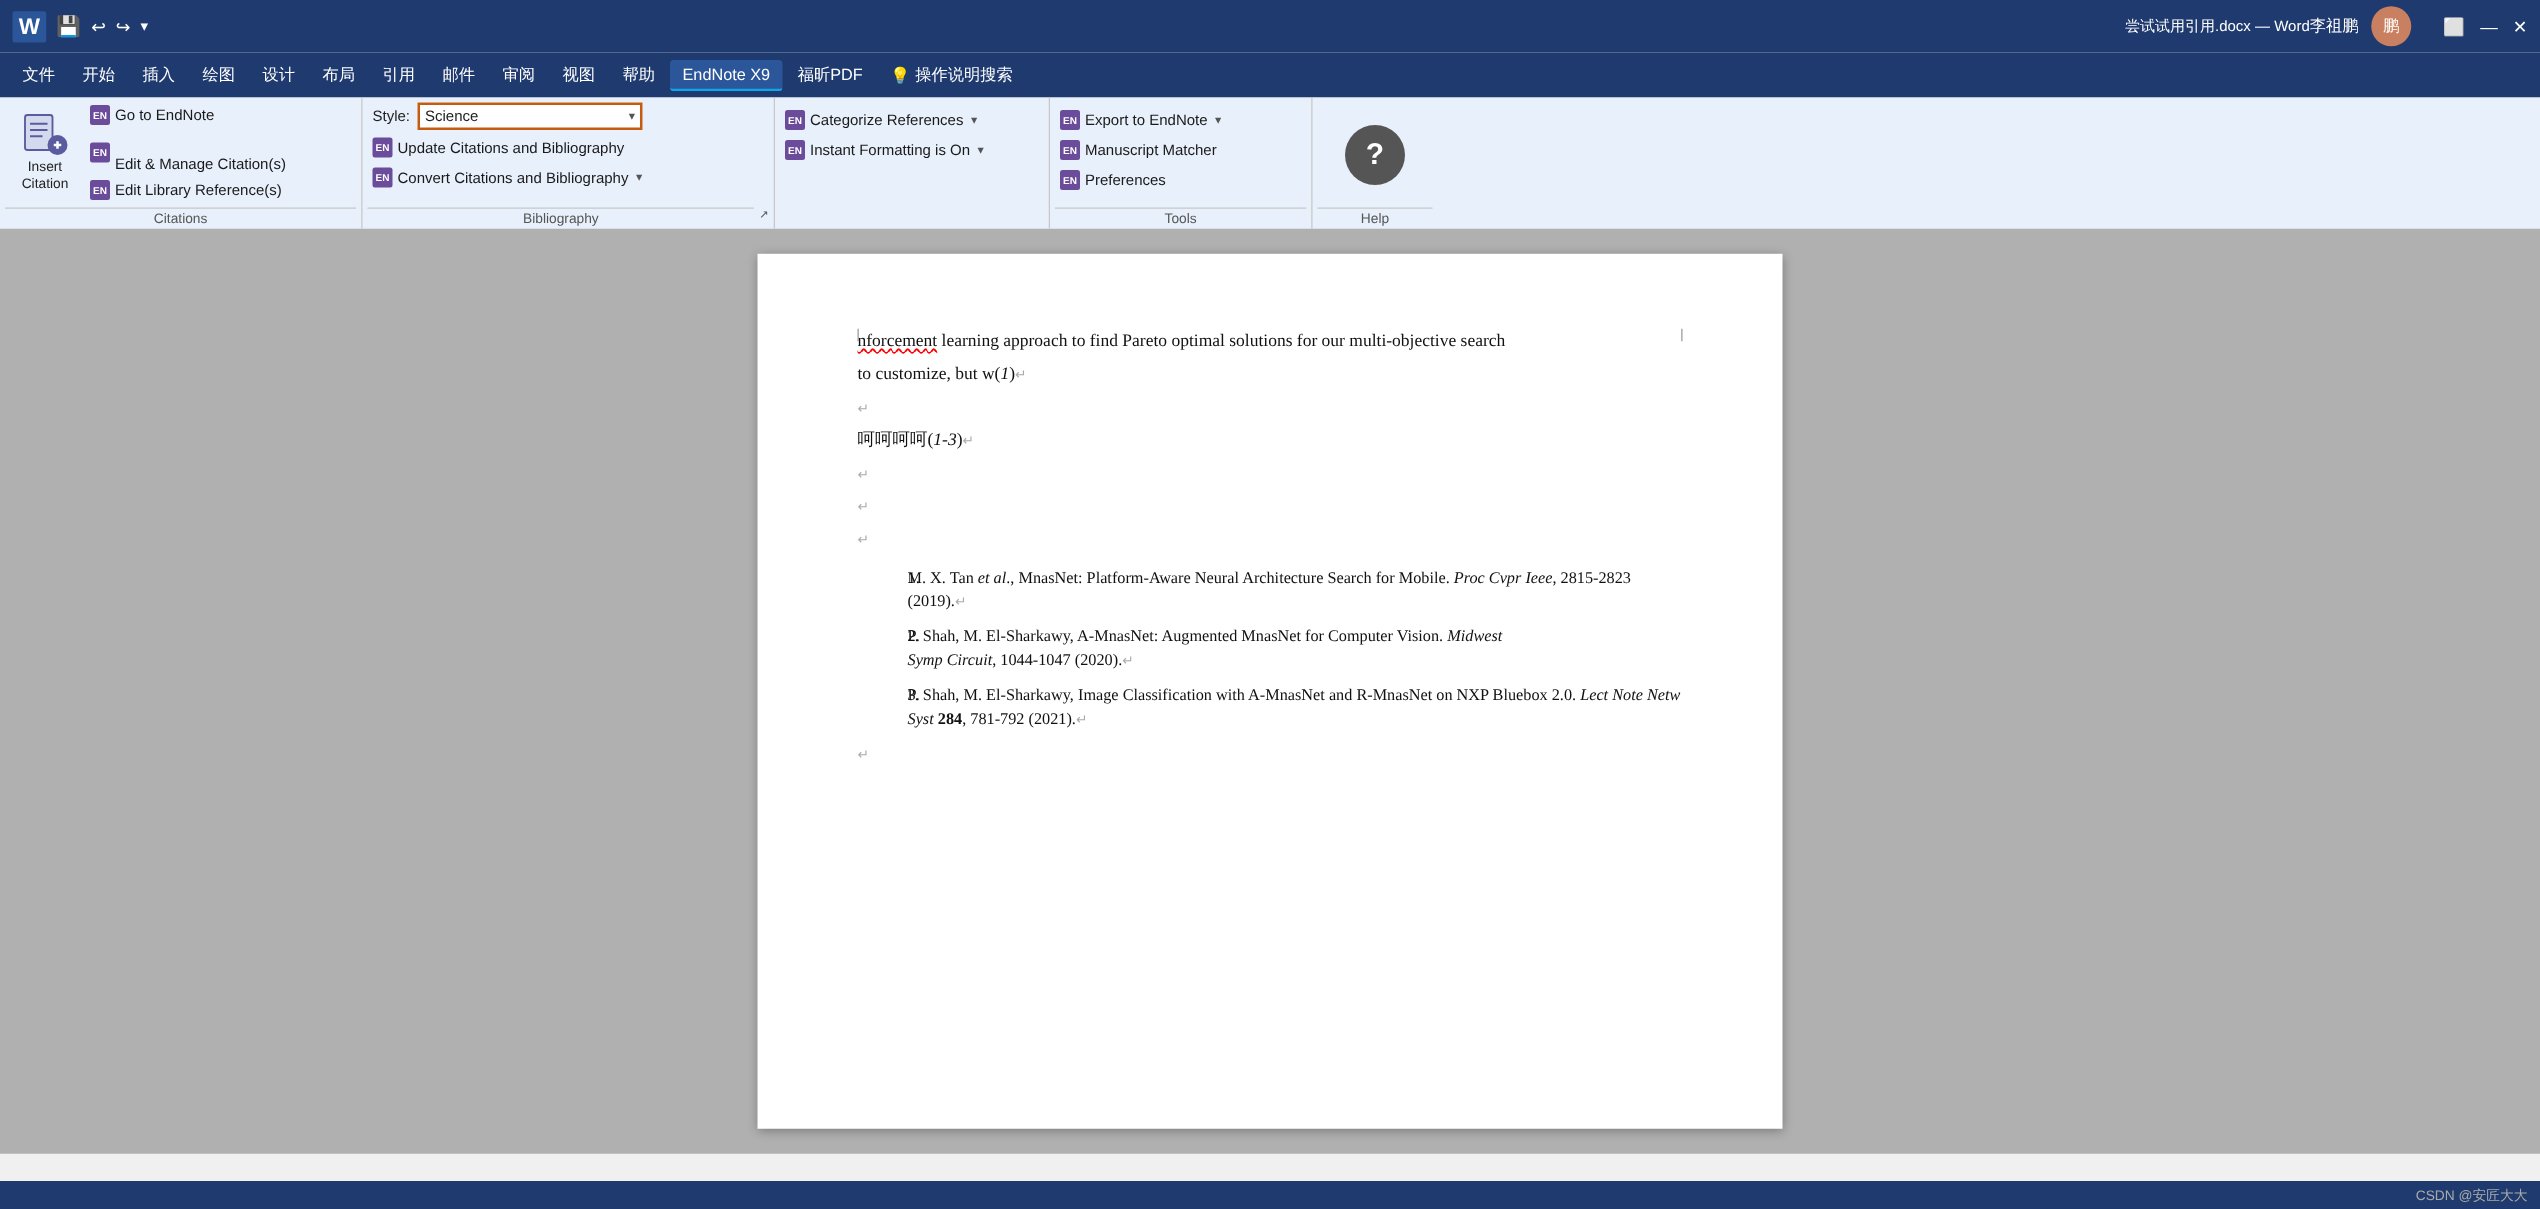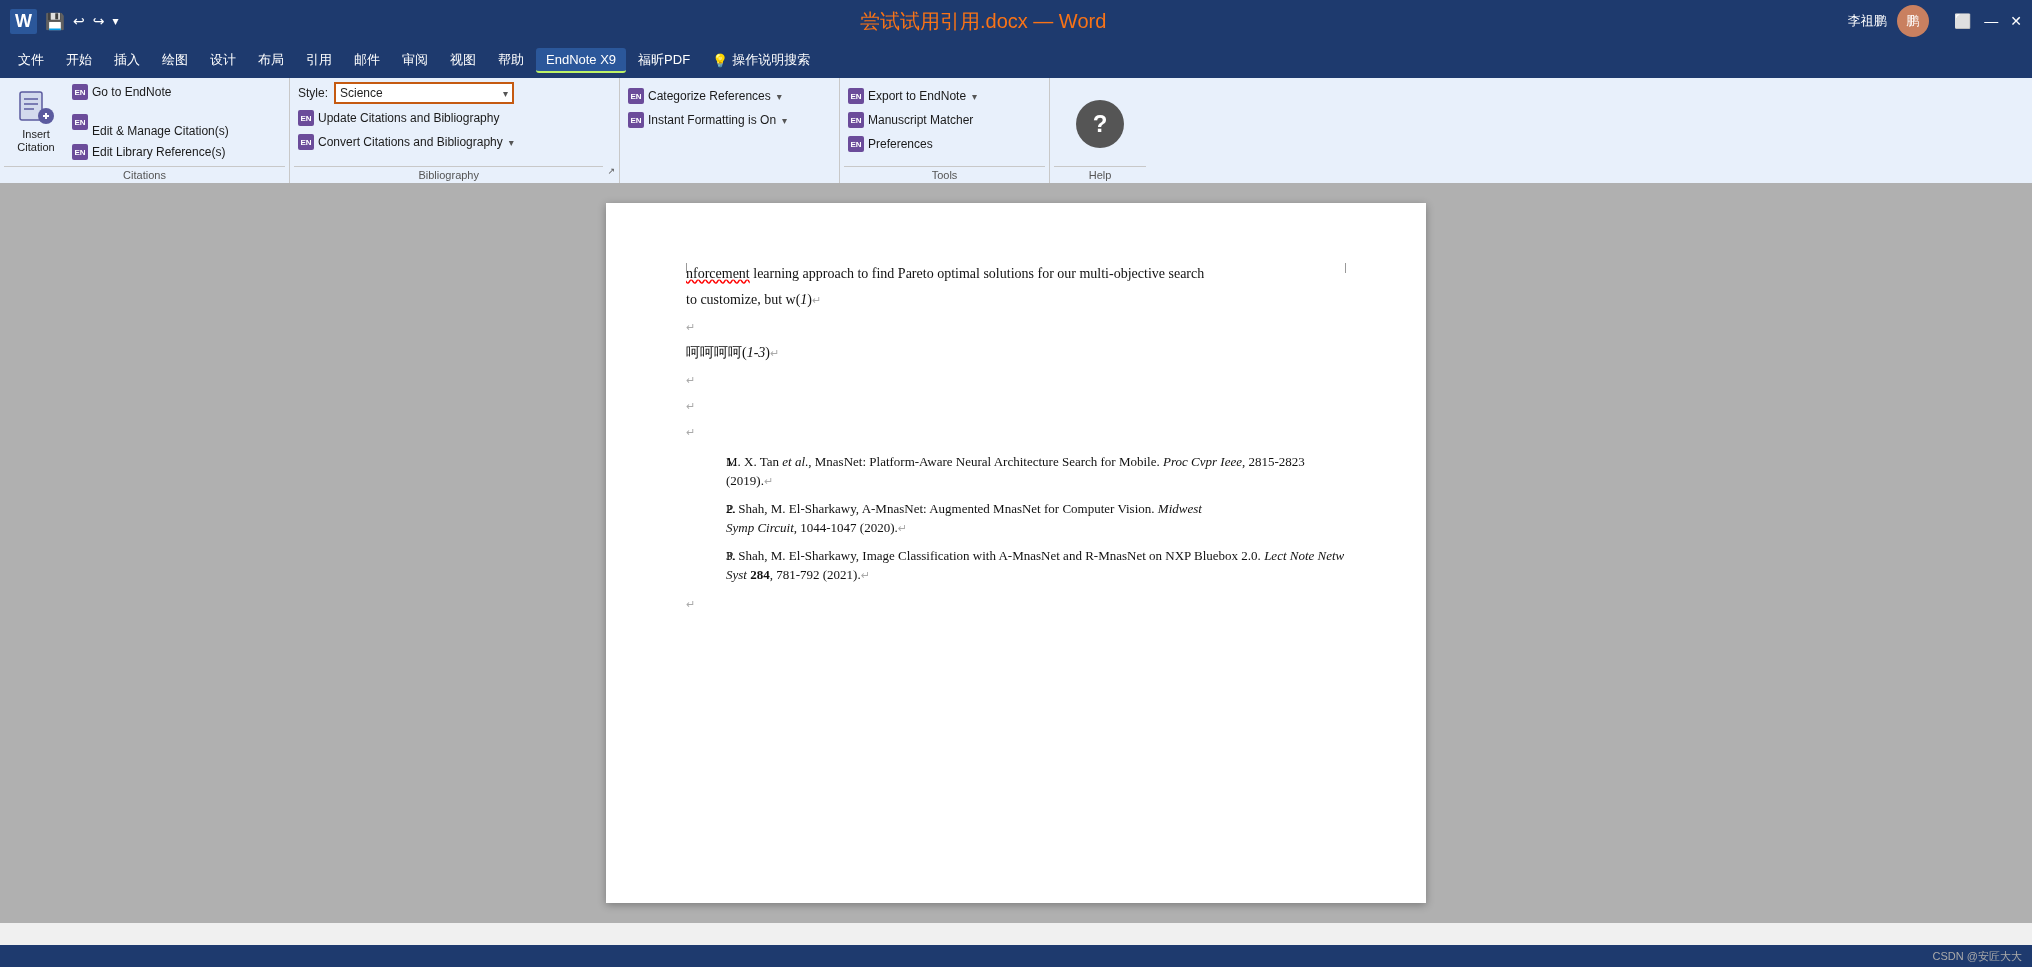--- a/index.html
+++ b/index.html
@@ -9,21 +9,21 @@
     .title-bar {
       background: #1e3a6e;
       height: 42px;
       display: flex;
       align-items: center;
       justify-content: space-between;
       padding: 0 10px;
       color: white;
     }
     .title-bar-left { display: flex; align-items: center; gap: 8px; }
-    .title-bar-center { flex: 1; text-align: center; font-size: 20px; color: #f97316; }
+    .title-bar-center { flex: 1; text-align: right; font-size: 12px; color: #ffffff; }
     .title-bar-right { display: flex; align-items: center; gap: 10px; }
     .user-avatar { width: 32px; height: 32px; border-radius: 50%; background: #c98060; display: flex; align-items: center; justify-content: center; color: white; font-size: 13px; overflow: hidden; }
     .window-controls { display: flex; gap: 4px; margin-left: 8px; }
 
     
     .menu-bar {
       background: #1e3a6e;
       height: 36px;
       display: flex;
       align-items: center;
@@ -225,21 +225,21 @@
   <span class="menu-item">开始</span>
   <span class="menu-item">插入</span>
   <span class="menu-item">绘图</span>
   <span class="menu-item">设计</span>
   <span class="menu-item">布局</span>
   <span class="menu-item">引用</span>
   <span class="menu-item">邮件</span>
   <span class="menu-item">审阅</span>
   <span class="menu-item">视图</span>
   <span class="menu-item">帮助</span>
-  <span class="menu-item endnote-active" style="background:#2b579a;border-bottom:2px solid #bef264;">EndNote X9</span>
+  <span class="menu-item endnote-active" style="background:#2b579a;border-bottom:2px solid #0ea5e9;">EndNote X9</span>
   <span class="menu-item">福昕PDF</span>
   <span class="menu-item" style="display:flex;align-items:center;gap:4px;">
     <span style="font-size:13px;">💡</span>
     <span>操作说明搜索</span>
   </span>
 </div>
 
 <div class="ribbon-wrapper">
 
   <div class="ribbon-section-wrapper" style="min-width:290px;">

